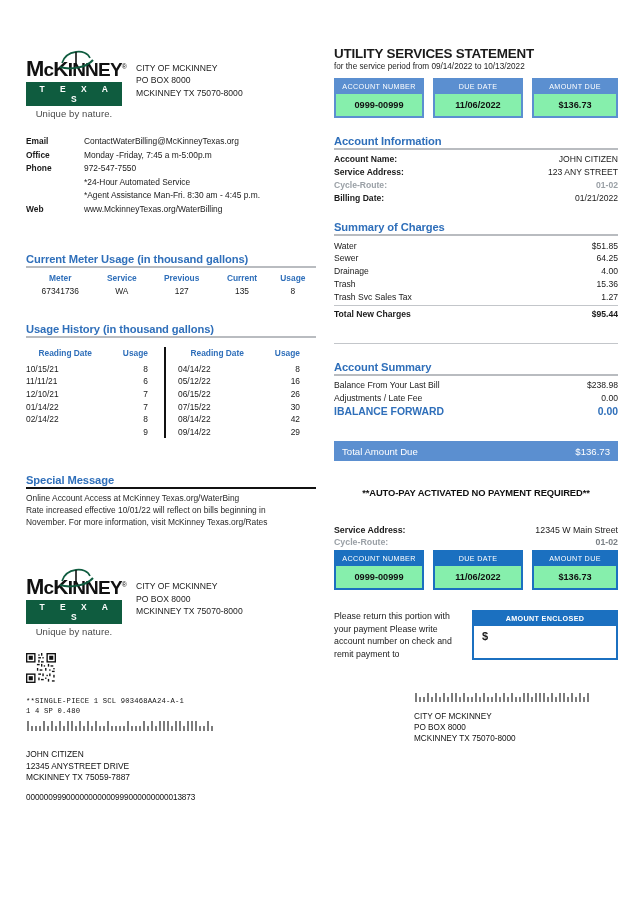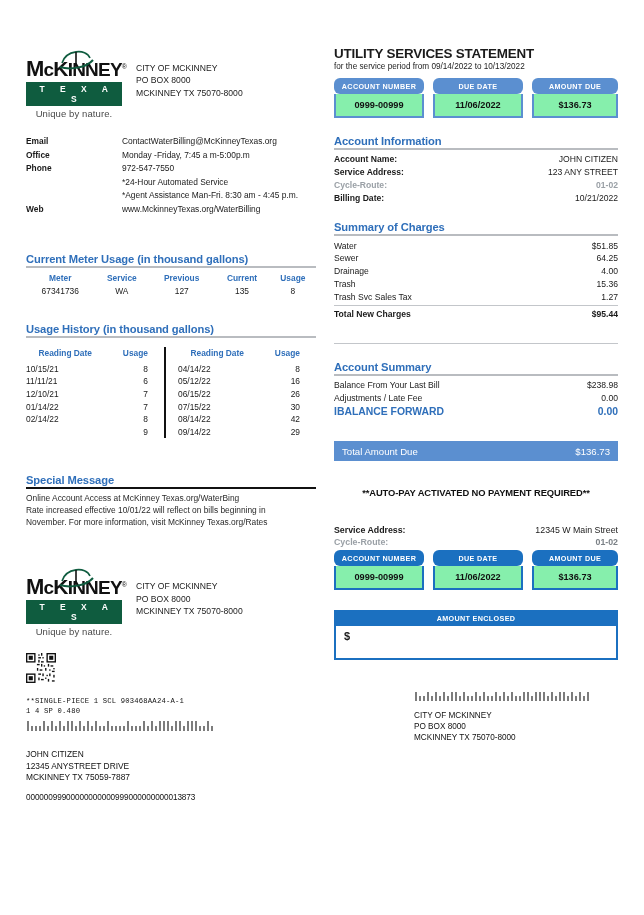--- a/index.html
+++ b/index.html
@@ -32,21 +32,21 @@
     text-align:center;padding:2px 0 2px 6px;
   }
   .logo-tag{
     margin-top:2px;text-align:center;font-size:9.5px;color:#4a4a4a;
     font-style:normal;letter-spacing:.1px;
   }
   .addr-lines{font-size:8.6px;line-height:12.4px;color:#222;padding-top:16px;}
 
   
   .contact{margin-top:16px;font-size:8.4px;line-height:13.6px;}
-  .crow{display:flex;gap:38px;}
+  .crow{display:flex;}
   .clabel{width:58px;font-weight:bold;flex:0 0 58px;}
   .cval{flex:1;}
 
   
   .sec-title{
     color:#2f6fba;font-size:11.2px;font-weight:bold;
     padding-bottom:1px;letter-spacing:-.1px;
   }
   .rule{height:2px;background:#b9bcc0;margin-bottom:3px;}
   .rule-dark{height:2px;background:#111;margin-bottom:3px;}
@@ -67,22 +67,22 @@
   .hist-tbl td{padding:1.3px 0;font-size:8.4px;color:#1a1a1a;}
 
   
   .stmt-title{font-size:13.4px;font-weight:bold;color:#1b1b1b;letter-spacing:-.2px;}
   .stmt-sub{font-size:8.2px;color:#222;margin-top:1px;}
 
   .boxrow{display:flex;gap:9px;margin-top:7px;}
   .box{flex:1;}
   .box.amt{flex:0 0 86px;}
   .box-hd{
-    background:#5b8fd0;color:#fff;font-size:7.2px;font-weight:bold;
-    letter-spacing:.35px;text-align:center;padding:3.5px 0;border-radius:6px;
+    background:#5b8fd0;color:#fff;font-size:7.2px;font-weight:normal;
+    letter-spacing:.35px;text-align:center;padding:3.5px 0;
   }
   .box-bd{
     border:2px solid #5b8fd0;border-top:none;background:#86efac;
     text-align:center;font-size:9.2px;font-weight:bold;color:#111;
     padding:6px 0;
   }
 
   .kv{display:flex;justify-content:space-between;font-size:8.6px;padding:1.4px 0;}
   .kv .k{font-weight:bold;}
   .kv.muted .k,.kv.muted .v{color:#9aa0a6;font-weight:bold;}
@@ -445,21 +445,21 @@
       <div class="kv">
           <span class="k">Service Address:</span>
           <span class="v">123 ANY STREET</span>
         </div>
       <div class="kv muted">
           <span class="k">Cycle-Route:</span>
           <span class="v">01-02</span>
         </div>
       <div class="kv">
           <span class="k">Billing Date:</span>
-          <span class="v">10/21/2022</span>
+          <span class="v">01/21/2022</span>
         </div>
     </div>
 
     <div style="margin-top:17px">
       <div class="sec-title">Summary of Charges</div>
       <div class="rule"></div>
       <div class="kv plain">
           <span class="k">Water</span>
           <span class="v">$51.85</span>
         </div>
@@ -531,20 +531,21 @@
           <div class="box-hd dark">DUE DATE</div>
           <div class="box-bd dark">11/06/2022</div>
         </div>
         <div class="box amt">
           <div class="box-hd dark">AMOUNT DUE</div>
           <div class="box-bd dark">$136.73</div>
         </div>
       </div>
 
       <div class="remit">
+        <div class="remit-txt">Please return this portion with your payment Please write account number on check and remit payment to</div>
         <div class="enc">
           <div class="enc-hd">AMOUNT ENCLOSED</div>
           <div class="enc-bd"><span>$</span></div>
         </div>
       </div>
 
       <div style="margin-top:30px;padding-left:80px">
         <svg width="190" height="14" viewBox="0 0 190 14">
           <g stroke="#111" stroke-width="1.1">
             <line x1="2" y1="2" x2="2" y2="11"></line>

